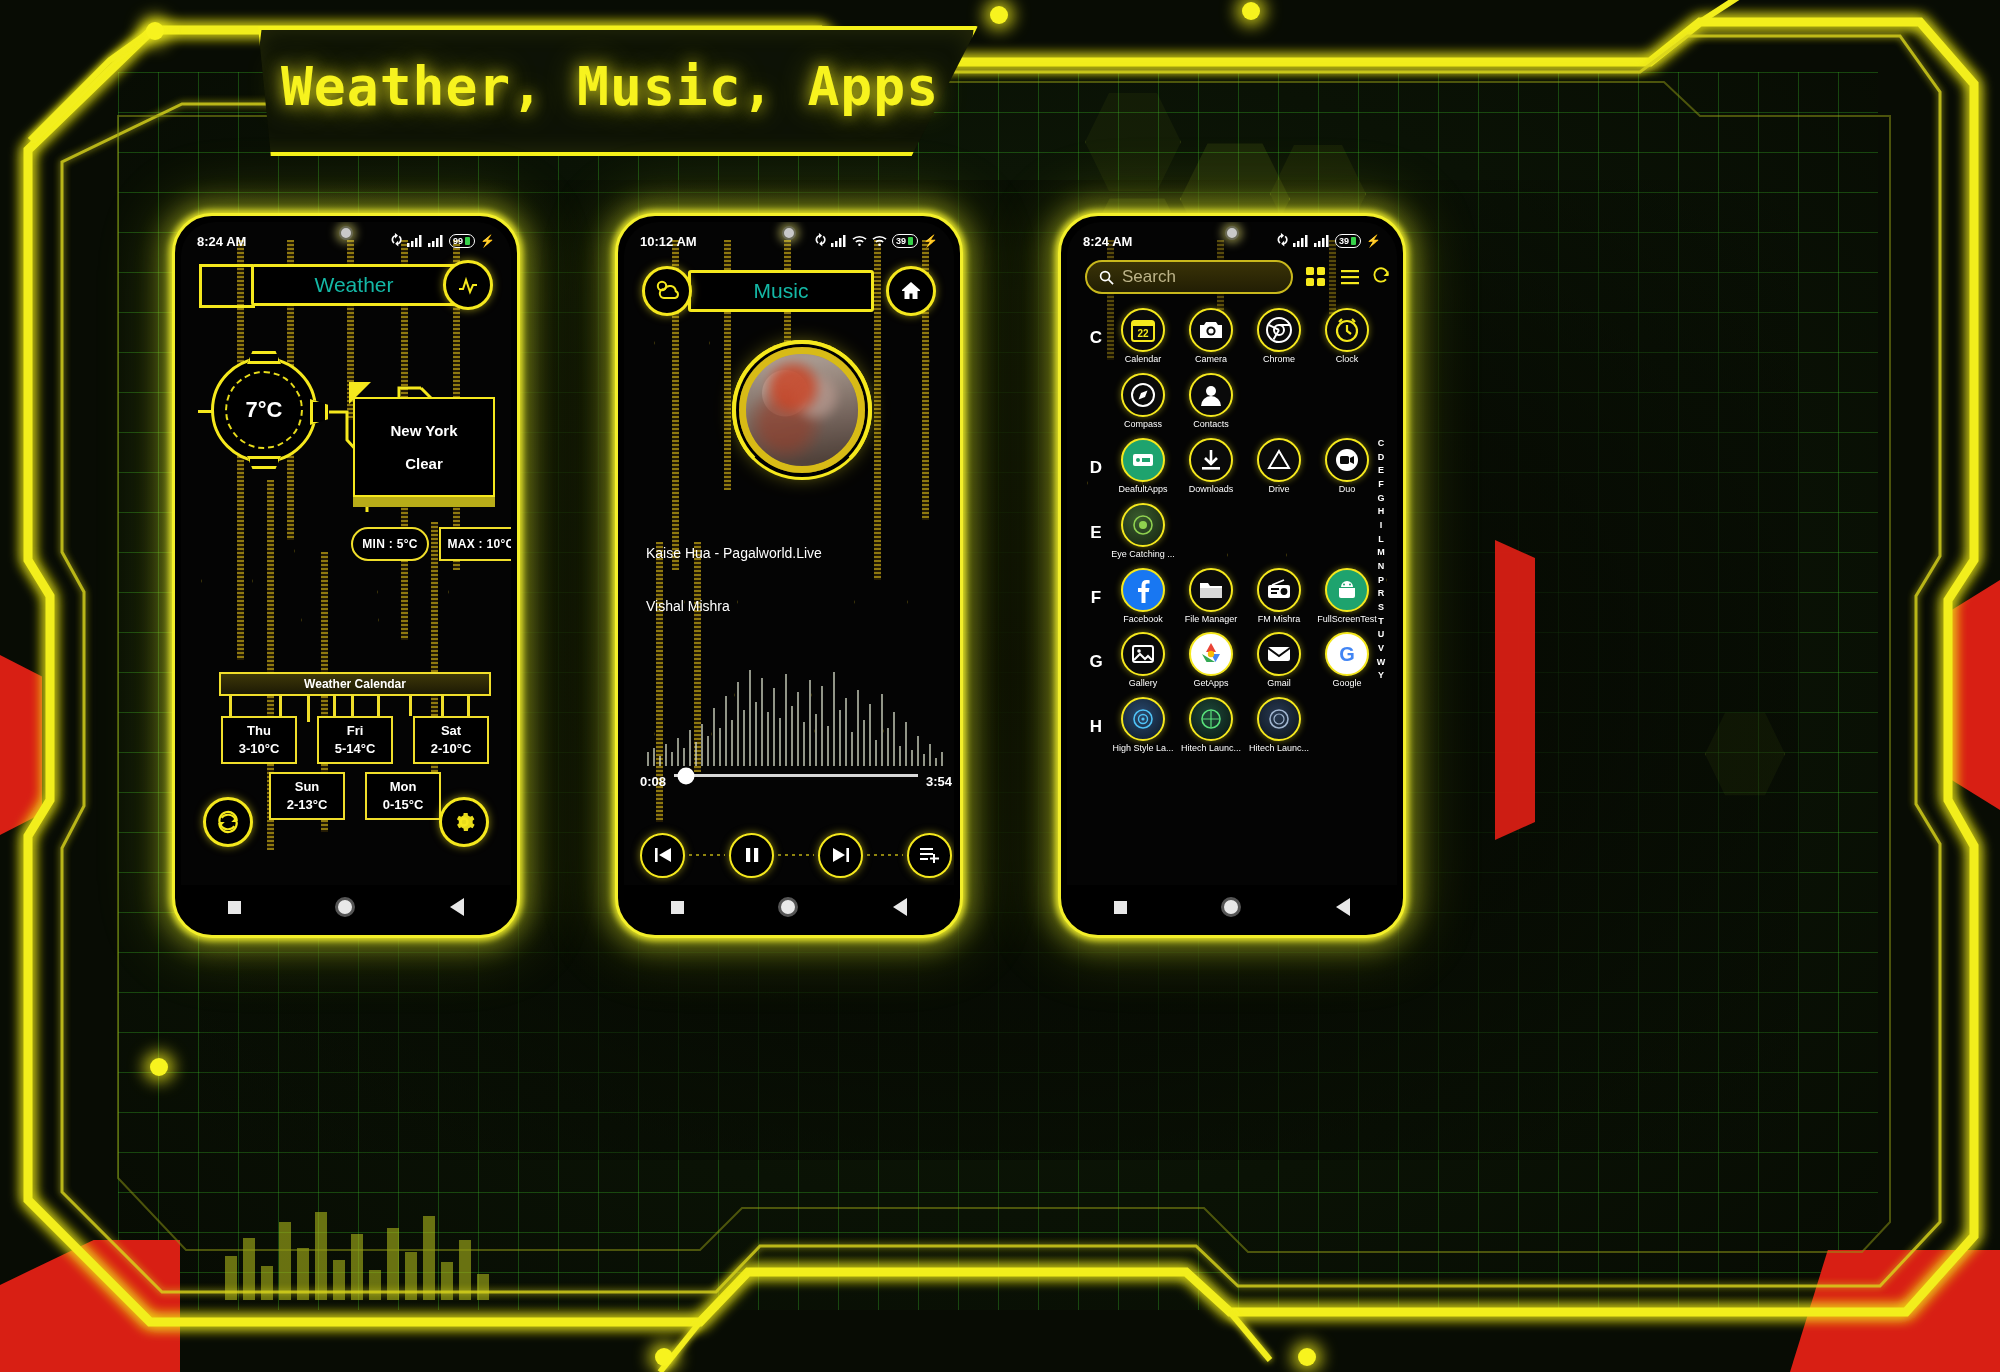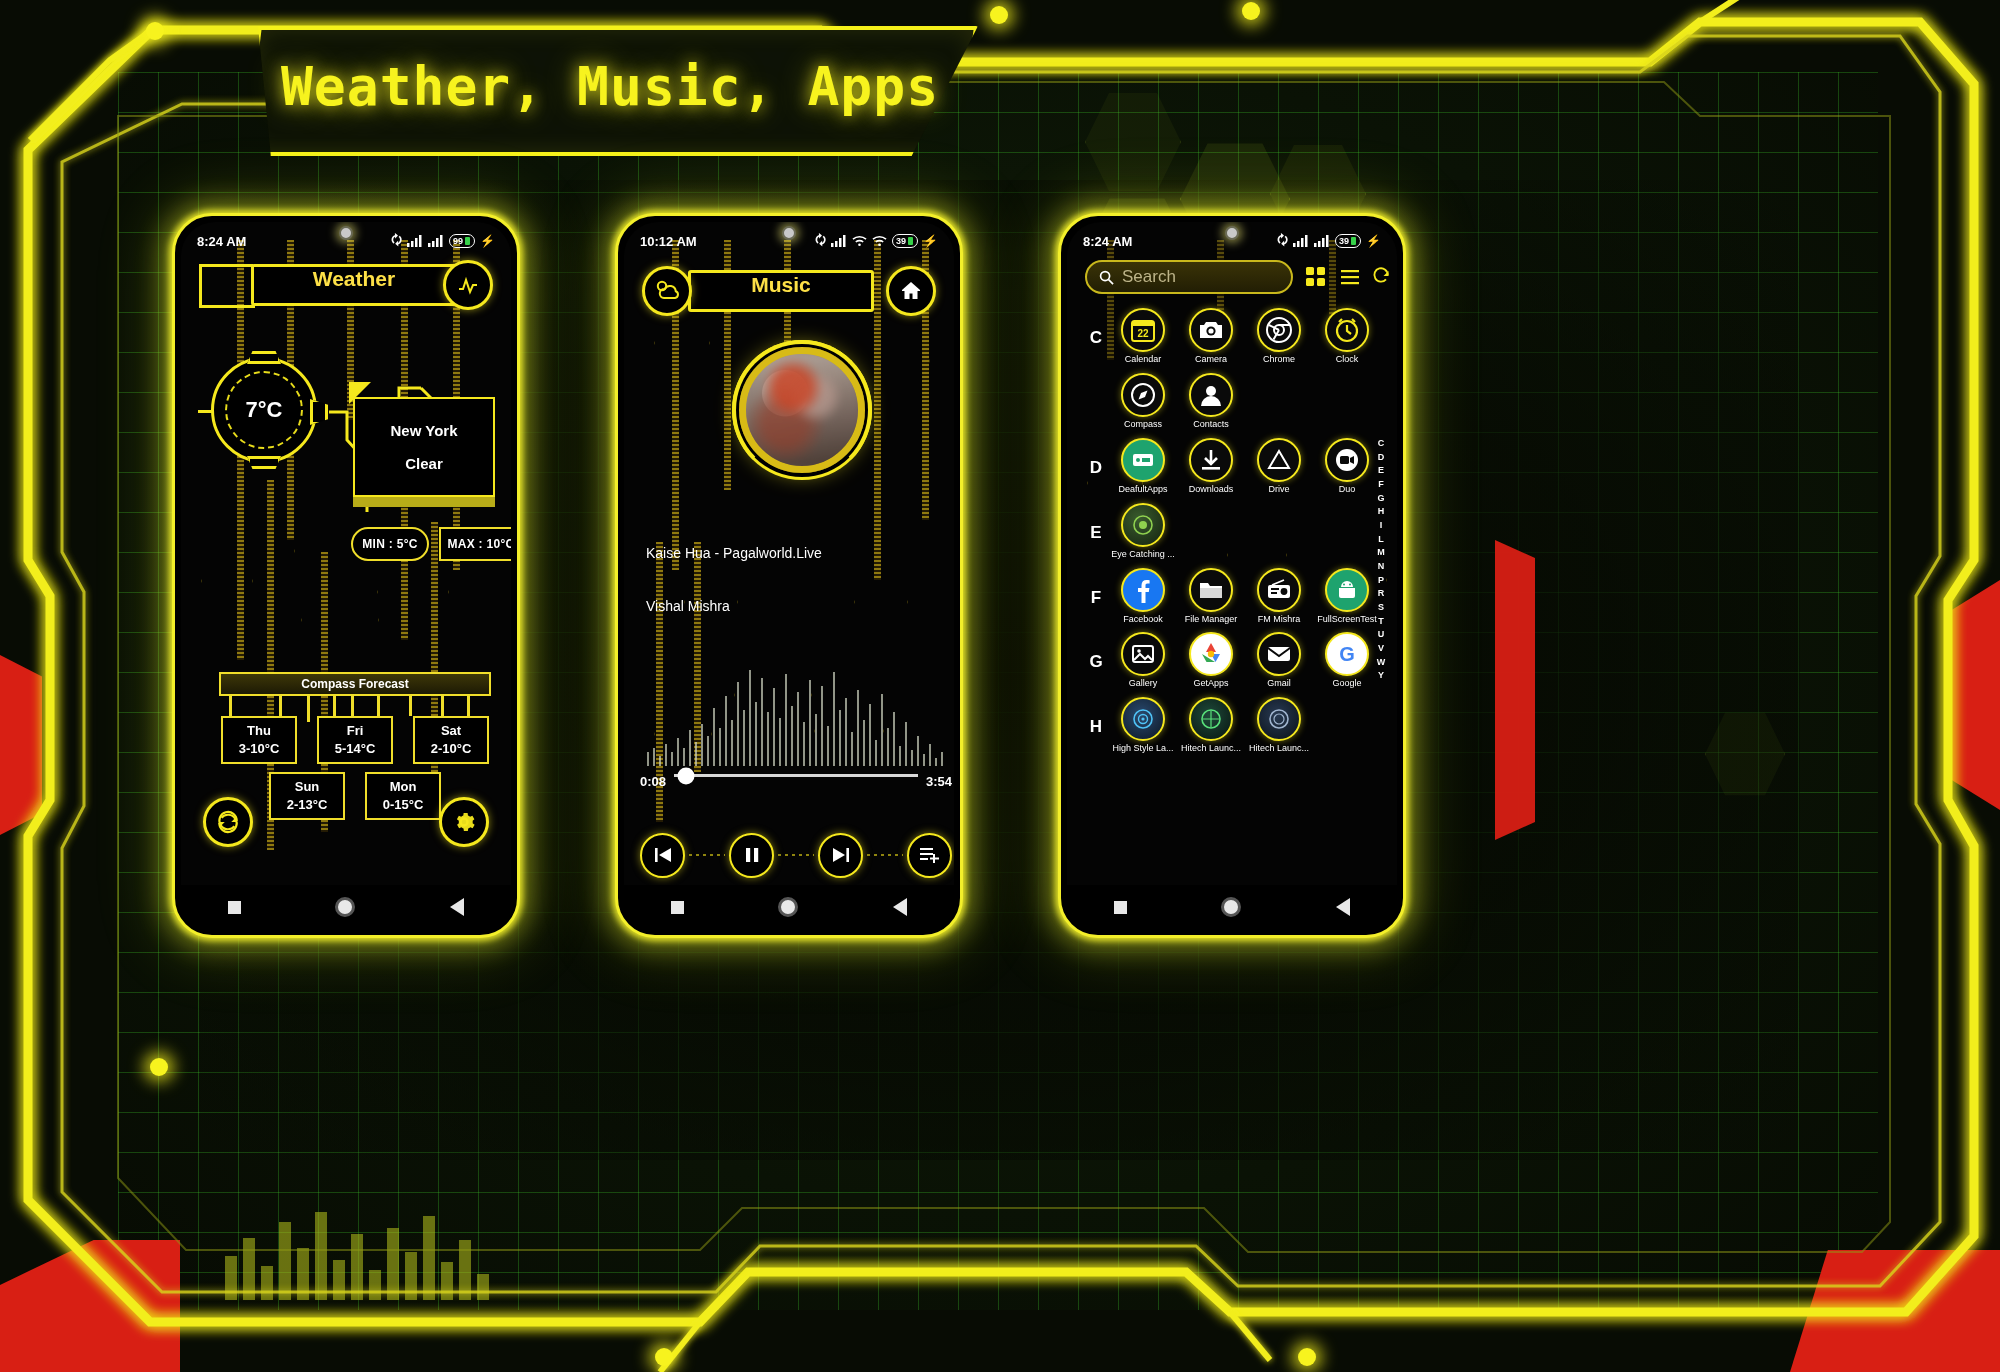--- a/index.html
+++ b/index.html
@@ -120,22 +120,22 @@
   }
   .navbar .sq { width:13px; height:13px; background:#e8e8e8; }
   .navbar .ci { width:20px; height:20px; border-radius:50%; background:#e8e8e8; border:3px solid #555; }
   .navbar .tr { width:0;height:0;border-top:9px solid transparent;border-bottom:9px solid transparent;border-right:14px solid #e8e8e8; }
 
   
   .hdr-frame {
     position:absolute; left:70px; top:42px; width:206px; height:42px;
     border:3px solid #f5e81d; border-radius:3px;
     background:#000;
-    display:flex; align-items:flex-start; justify-content:center;
-    color:#fde047; font-size:21px; font-weight:bold; z-index:5;
+    display:flex; align-items:center; justify-content:center;
+    color:#14b8a6; font-size:21px; font-weight:normal; z-index:5;
     font-family:"Liberation Sans", sans-serif;
   }
   .hdr-frame.music { left:64px; top:48px; width:186px; }
   .hdr-tail { position:absolute; border-top:3px solid #f5e81d; z-index:4; }
 
   .round-btn {
     position:absolute; width:50px; height:50px; border-radius:50%;
     border:3px solid #f5e81d; background:#000;
     display:flex; align-items:center; justify-content:center; z-index:6;
     box-shadow:0 0 9px rgba(245,232,29,.55);
@@ -471,21 +471,21 @@
       <div class="city-under"></div>
 
       <div class="minmax mn">
         <span>MIN : 5°C</span>
       </div>
       <div class="minmax mx">
         <span>MAX : 10°C</span>
       </div>
 
       <div class="fc-title">
-        <span>Compass Forecast</span>
+        <span>Weather Calendar</span>
       </div>
       <div class="connector" style="left:48px;top:474px;width:3px;height:20px;"></div>
       <div class="connector" style="left:98px;top:474px;width:3px;height:20px;"></div>
       <div class="connector" style="left:126px;top:474px;width:3px;height:26px;"></div>
       <div class="connector" style="left:152px;top:474px;width:3px;height:46px;"></div>
       <div class="connector" style="left:170px;top:474px;width:3px;height:46px;"></div>
       <div class="connector" style="left:196px;top:474px;width:3px;height:20px;"></div>
       <div class="connector" style="left:228px;top:474px;width:3px;height:20px;"></div>
       <div class="connector" style="left:260px;top:474px;width:3px;height:46px;"></div>
       <div class="connector" style="left:286px;top:474px;width:3px;height:46px;"></div>

